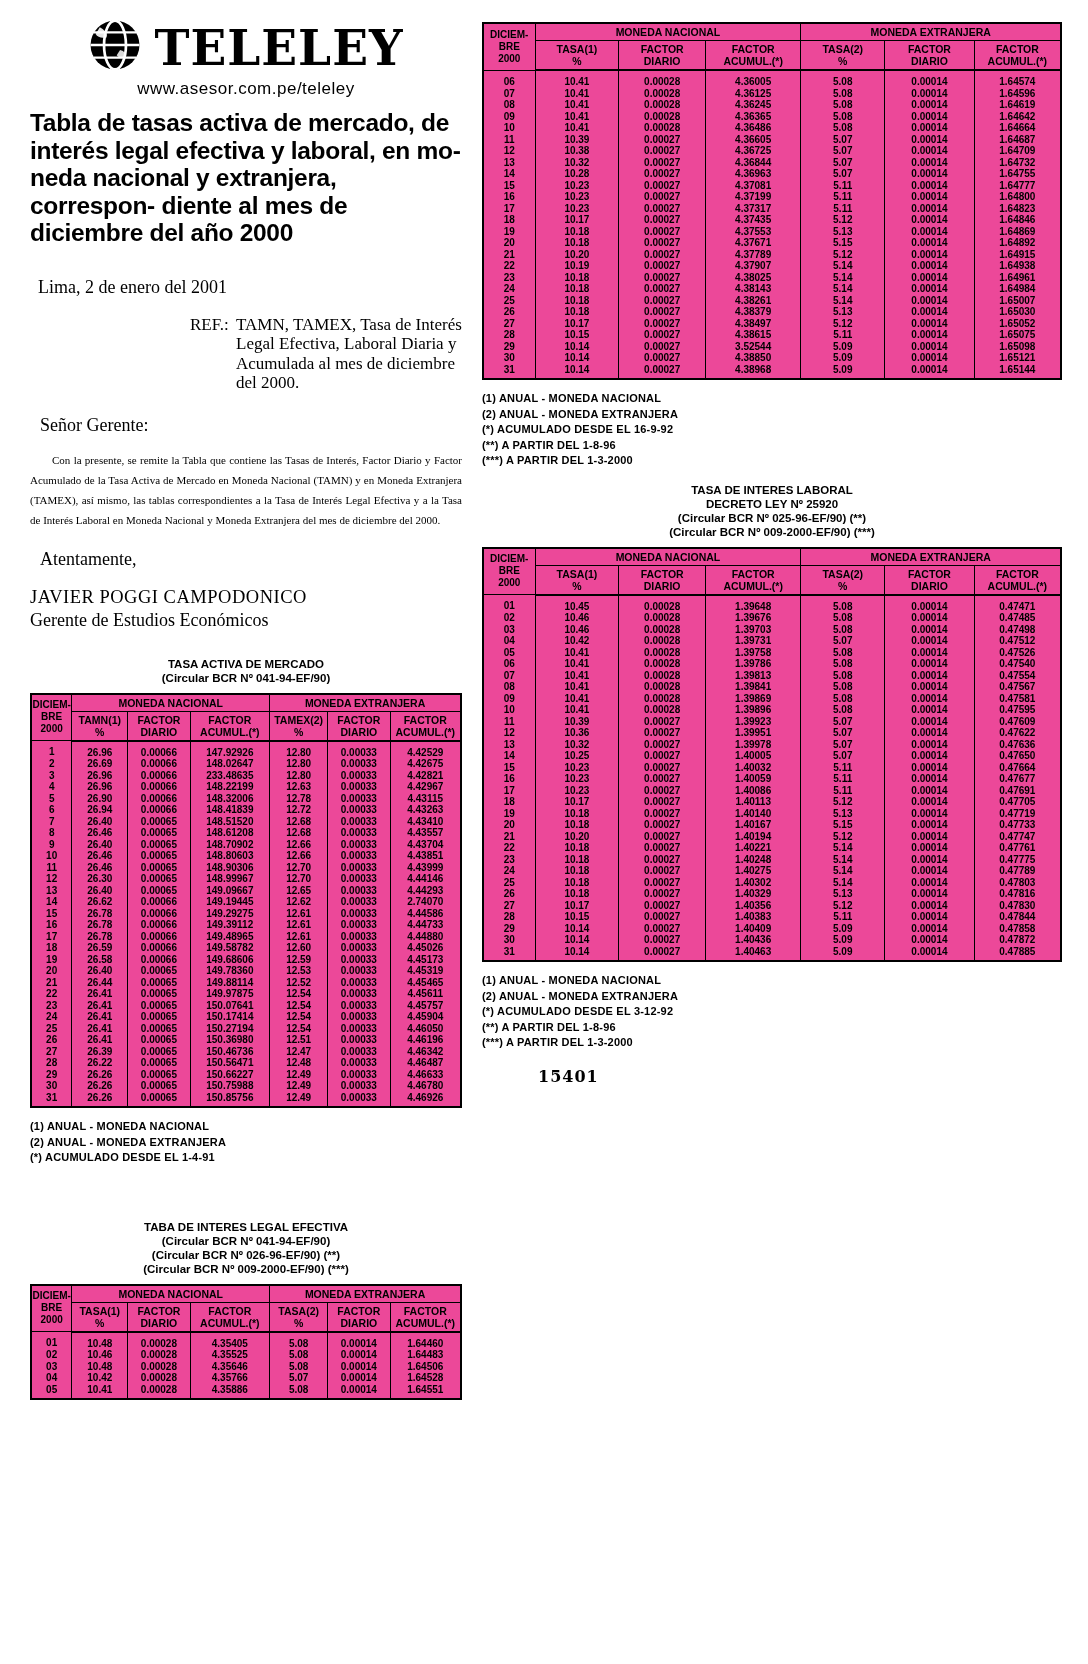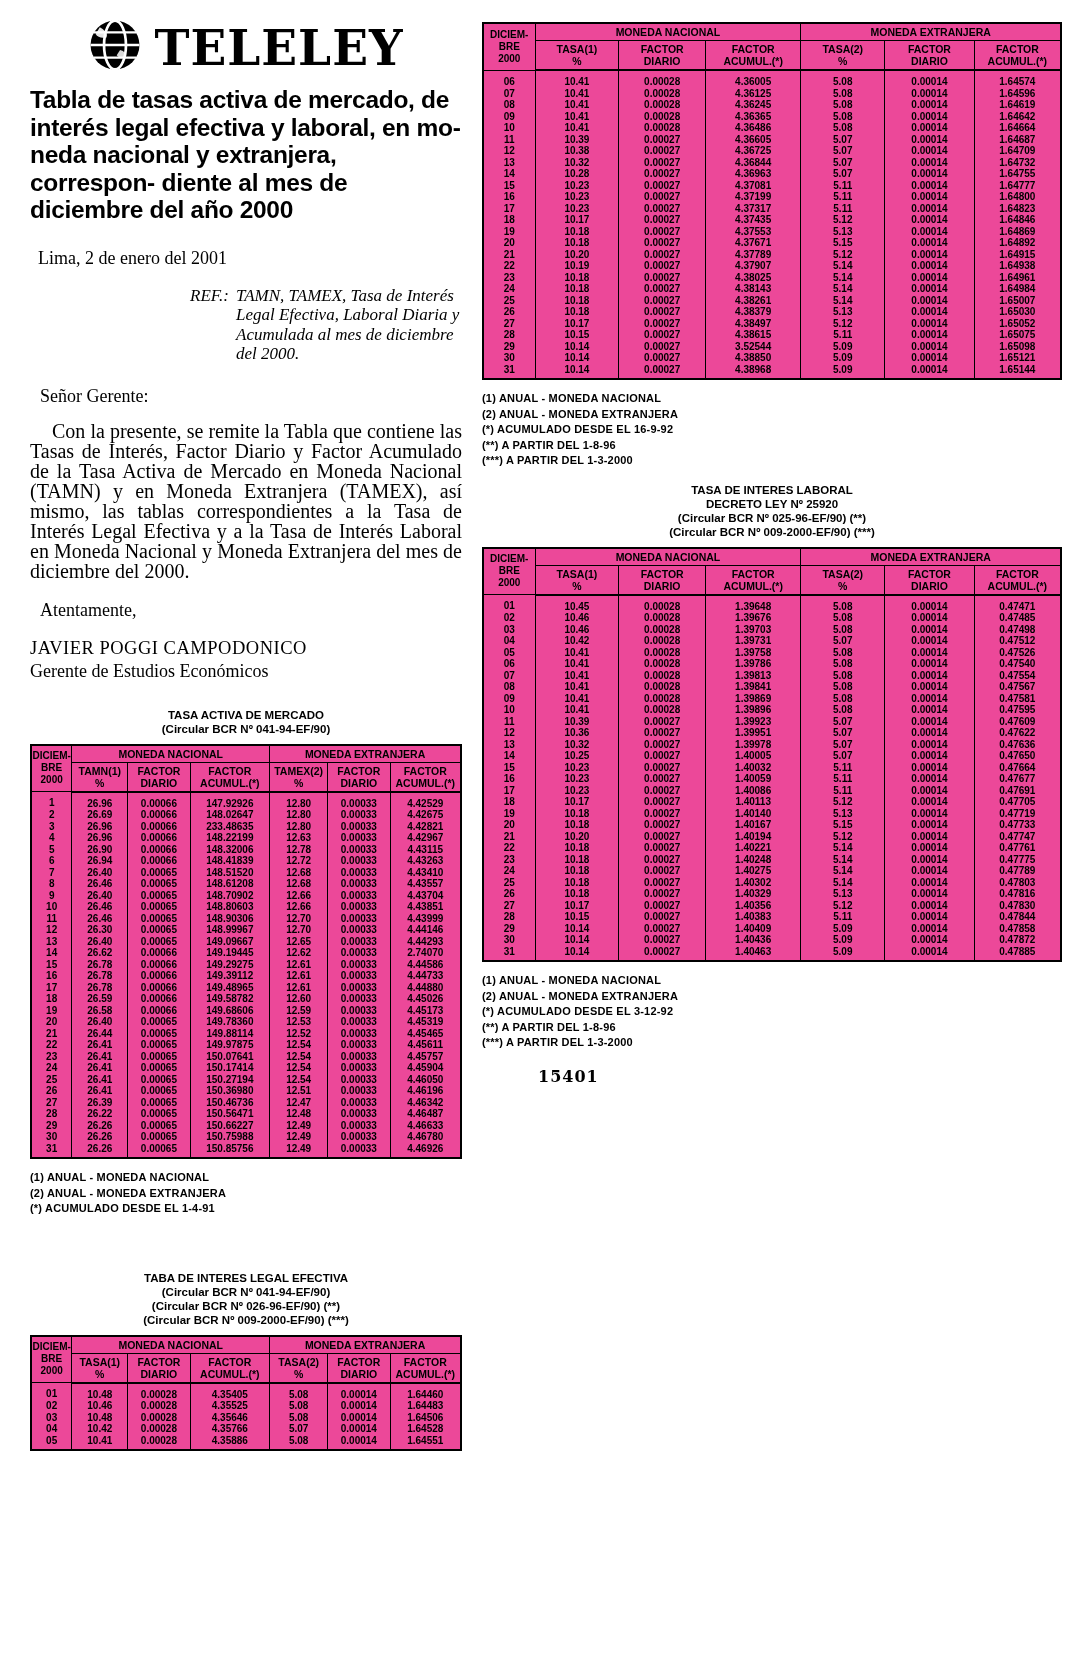--- a/index.html
+++ b/index.html
@@ -21,26 +21,26 @@
     font-weight:bold; font-size:47px; letter-spacing:1px;
     transform:scaleY(1.05);
   }
   .site-url { text-align:center; font-family:"Liberation Sans", sans-serif; font-size:17px; margin-top:3px; letter-spacing:0.5px; }
 
   
   .headline { margin-top:10px; font-family:"Liberation Sans", sans-serif; font-weight:bold; font-size:24.5px; line-height:27.5px; letter-spacing:-0.3px; }
 
   
   .circular { text-align:center; font-weight:bold; font-size:19px; margin-top:16px; }
-  .place-date { font-size:18px; margin-top:24px; margin-left:8px; }
-  .ref-row { display:flex; margin-top:17px; margin-left:160px; font-size:17px; line-height:19.5px;font-style:italic; }
+  .place-date { font-size:18px; margin-top:30px; margin-left:8px; }
+  .ref-row { display:flex; margin-top:17px; margin-left:160px; font-size:17px; line-height:19.5px; }
   .ref-label { font-weight:normal; flex:0 0 46px; }
   .ref-text { width:238px; }
   .salutation { font-size:18px; margin-top:22px; margin-left:10px; }
-  .letter-body { font-size:20px; line-height:20px; margin-top:14px; text-align:justify; text-indent:22px; }
+  .letter-body { font-size:11px; line-height:20px; margin-top:14px; text-align:justify; text-indent:22px; }
   .closing { font-size:18px; margin-top:19px; margin-left:10px; }
   .signer-name { font-size:18.5px; margin-top:17px; letter-spacing:0.5px; }
   .signer-title { font-size:18px; margin-top:2px; }
 
   
   .tbl-caption { text-align:center; font-family:"Liberation Sans", sans-serif; font-weight:bold; font-size:11.5px; line-height:14px; white-space:pre-line; }
   .cap-activa { margin-top:26px; }
   .cap-legal-left { margin-top:54px; }
   .cap-laboral { margin-top:14px; }
   .footnotes { font-family:"Liberation Sans", sans-serif; font-weight:bold; font-size:11px; line-height:15.5px; margin-top:11px; white-space:pre-line; letter-spacing:0.2px; }
@@ -74,20 +74,21 @@
         <ellipse cx="16" cy="16" rx="6.5" ry="14.5" fill="none" stroke="#fff" stroke-width="1.6"></ellipse>
         <line x1="1.5" y1="16" x2="30.5" y2="16" stroke="#fff" stroke-width="1.6"></line>
         <line x1="3.5" y1="8.5" x2="28.5" y2="8.5" stroke="#fff" stroke-width="1.4"></line>
         <line x1="3.5" y1="23.5" x2="28.5" y2="23.5" stroke="#fff" stroke-width="1.4"></line>
         <path d="M7 5.5 q5 2.5 4 6 q-4.5 1 -6.5 -2 z" fill="#fff" opacity="0.9"></path>
         <path d="M19 19 q4 1 3 4.5 q-3.5 0.5 -5 -1.5 z" fill="#fff" opacity="0.85"></path>
       </svg>
     </span>
     <span class="brand">TELELEY</span>
   </div>
+  <div class="site-url">www.asesor.com.pe/teleley</div>
 
   <div class="headline">Tabla de tasas activa de mercado, de
 interés legal efectiva y laboral, en mo-
 neda nacional y extranjera, correspon-
 diente al mes de diciembre del año
 2000</div>
 
   <div class="place-date">Lima, 2 de enero del 2001</div>
 
   <div class="ref-row">

